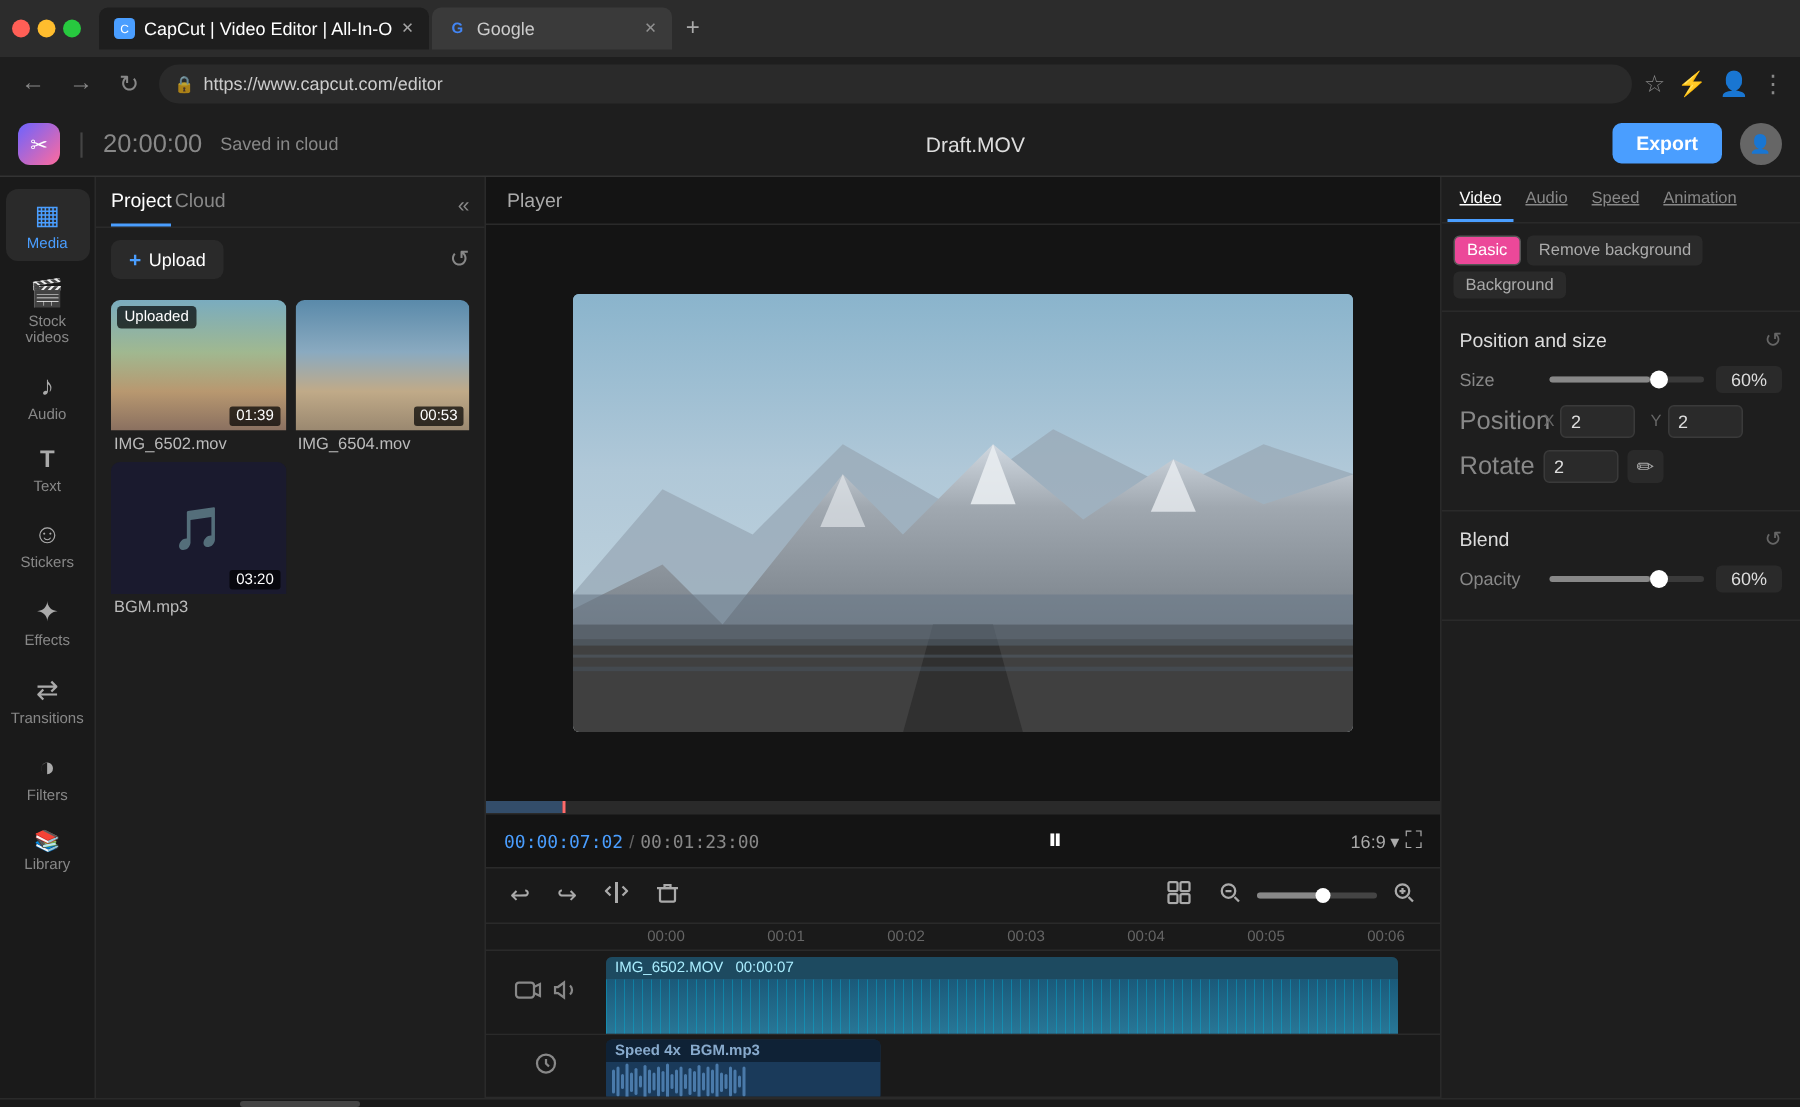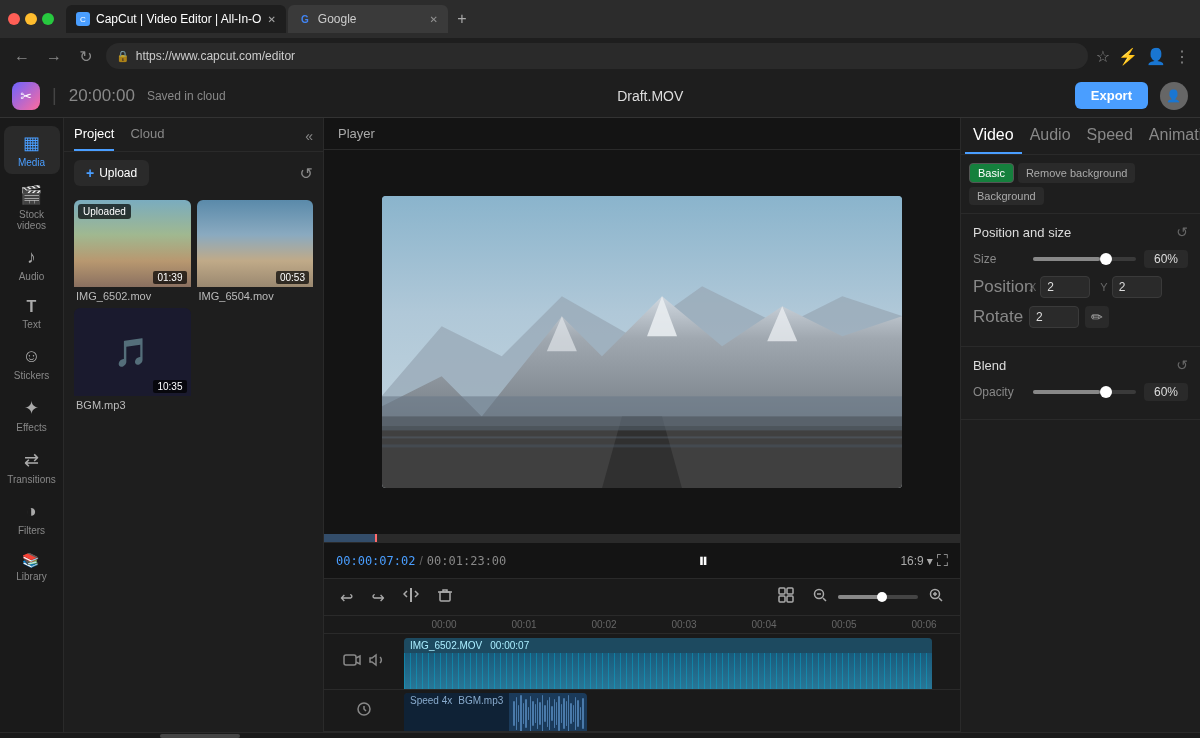--- a/index.html
+++ b/index.html
@@ -47,21 +47,21 @@
     .left-sidebar { width: 64px; background: #1a1a1a; display: flex; flex-direction: column; align-items: center; padding: 8px 0; gap: 4px; flex-shrink: 0; border-right: 1px solid #2a2a2a; }
     .sidebar-item { display: flex; flex-direction: column; align-items: center; gap: 3px; padding: 6px 4px; border-radius: 8px; cursor: pointer; width: 56px; }
     .sidebar-item.active { background: #2a2a2a; }
     .sidebar-icon { font-size: 18px; color: #aaa; }
     .sidebar-item.active .sidebar-icon { color: #4a9eff; }
     .sidebar-label { font-size: 10px; color: #888; text-align: center; }
     .sidebar-item.active .sidebar-label { color: #4a9eff; }
 
     
     .media-panel { width: 260px; background: #1e1e1e; display: flex; flex-direction: column; flex-shrink: 0; border-right: 1px solid #2a2a2a; }
-    .media-tabs { display: flex; padding: 8px 10px 0; gap: 16px; border-bottom: 1px solid #2a2a2a; justify-content: flex-end; }
+    .media-tabs { display: flex; padding: 8px 10px 0; gap: 2px; border-bottom: 1px solid #2a2a2a; justify-content: flex-end; }
     .media-tab { font-size: 13px; padding-bottom: 8px; cursor: pointer; color: #888; border-bottom: 2px solid transparent; }
     .media-tab.active { color: #fff; border-bottom: 2px solid #4a9eff; }
     .media-toolbar { display: flex; align-items: center; padding: 8px 10px; gap: 8px; }
     .upload-btn { background: #2a2a2a; border: none; color: #fff; padding: 5px 12px; border-radius: 6px; font-size: 12px; cursor: pointer; display: flex; align-items: center; gap: 5px; }
     .upload-btn-plus { color: #4a9eff; font-size: 14px; font-weight: bold; }
     .refresh-btn { margin-left: auto; background: none; border: none; color: #888; font-size: 16px; cursor: pointer; }
     .collapse-btn { background: none; border: none; color: #888; font-size: 14px; cursor: pointer; }
     .media-grid { display: grid; grid-template-columns: 1fr 1fr; gap: 6px; padding: 6px 10px; overflow-y: auto; }
     .media-item { position: relative; border-radius: 6px; overflow: hidden; cursor: pointer; }
     .media-item.uploaded::before { content: 'Uploaded'; position: absolute; top: 4px; left: 4px; background: rgba(0,0,0,0.7); font-size: 10px; color: #fff; padding: 2px 5px; border-radius: 3px; z-index: 2; }
@@ -107,36 +107,36 @@
     .timeline-ruler { display: flex; padding: 3px 0 3px 80px; background: #1a1a1a; border-bottom: 1px solid #2a2a2a; overflow: hidden; }
     .ruler-mark { font-size: 10px; color: #666; flex: 1; text-align: center; min-width: 80px; }
     .timeline-tracks { overflow: hidden; }
     .timeline-track { display: flex; align-items: center; height: 56px; border-bottom: 1px solid #2a2a2a; }
     .track-controls { width: 80px; flex-shrink: 0; display: flex; align-items: center; justify-content: center; gap: 8px; background: #1a1a1a; height: 100%; }
     .track-btn { background: none; border: none; color: #666; font-size: 14px; cursor: pointer; }
     .track-content { flex: 1; height: 100%; position: relative; overflow: hidden; padding: 4px 0; }
     .video-clip { position: absolute; left: 0; height: 100%; background: #2a6a8a; border-radius: 4px; overflow: hidden; display: flex; flex-direction: column; }
     .clip-header { background: rgba(0,0,0,0.3); padding: 2px 6px; font-size: 10px; color: #aef; white-space: nowrap; display: flex; gap: 8px; }
     .clip-waveform { flex: 1; background: repeating-linear-gradient(90deg, #3a8aaa 0px, #3a8aaa 2px, #2a6a8a 2px, #2a6a8a 8px); }
-    .audio-clip { position: absolute; left: 0; height: 100%; background: #1a3a5a; border-radius: 4px; overflow: hidden; display: flex; flex-direction: row; }
+    .audio-clip { position: absolute; left: 0; height: 100%; background: #1a3a5a; border-radius: 4px; overflow: hidden; display: flex; flex-direction: column; font-weight: bold; }
     .audio-header { background: rgba(0,0,0,0.4); padding: 2px 6px; font-size: 10px; color: #88aacc; white-space: nowrap; display: flex; gap: 6px; }
     .audio-waveform { flex: 1; display: flex; align-items: center; padding: 0 4px; gap: 1px; overflow: hidden; }
     .wave-bar { width: 2px; background: #4a7aaa; border-radius: 1px; }
 
     .audio-track { height: 42px; }
     .audio-track .track-controls { background: #1a1a1a; }
 
     
     .right-panel { width: 240px; background: #1e1e1e; border-left: 1px solid #2a2a2a; overflow-y: auto; flex-shrink: 0; }
     .right-panel-tabs { display: flex; border-bottom: 1px solid #2a2a2a; padding: 0 4px; }
-    .rp-tab { font-size: 16px; padding: 8px 8px; cursor: pointer; color: #888; border-bottom: 2px solid transparent; white-space: nowrap; }
+    .rp-tab { font-size: 11px; padding: 8px 8px; cursor: pointer; color: #888; border-bottom: 2px solid transparent; white-space: nowrap; text-decoration: underline; }
     .rp-tab.active { color: #fff; border-bottom: 2px solid #4a9eff; }
     .rp-sub-tabs { display: flex; padding: 8px 8px; gap: 4px; border-bottom: 1px solid #2a2a2a; flex-wrap: wrap; }
     .rp-sub-tab { font-size: 11px; padding: 3px 8px; border-radius: 4px; cursor: pointer; background: #2a2a2a; color: #aaa; border: none; }
-    .rp-sub-tab.active { background: #15803d; color: #fff; border: 1px solid #555; }
+    .rp-sub-tab.active { background: #ec4899; color: #fff; border: 1px solid #555; }
     .rp-section { padding: 10px 12px; border-bottom: 1px solid #2a2a2a; }
     .rp-section-header { display: flex; align-items: center; justify-content: space-between; margin-bottom: 10px; }
     .rp-section-title { font-size: 13px; font-weight: 500; color: #ddd; }
     .rp-reset-btn { background: none; border: none; color: #666; font-size: 14px; cursor: pointer; }
     .rp-row { display: flex; align-items: center; margin-bottom: 8px; }
     .rp-label { font-size: 12px; color: #888; width: 60px; flex-shrink: 0; }
     .rp-slider-track { flex: 1; height: 4px; background: #3a3a3a; border-radius: 2px; position: relative; margin-right: 8px; }
     .rp-slider-fill { height: 100%; background: #888; border-radius: 2px; }
     .rp-slider-thumb { position: absolute; top: 50%; transform: translateY(-50%); width: 12px; height: 12px; background: #fff; border-radius: 50%; }
     .rp-value-box { background: #2a2a2a; border-radius: 4px; font-size: 12px; color: #ddd; padding: 2px 8px; min-width: 44px; text-align: center; }
@@ -274,21 +274,21 @@
           <div class="media-thumbnail thumb-bg-2">
             <div style="width:100%;height:100%;background:linear-gradient(180deg,#5a8aaa 0%,#8aaac0 40%,#c0aA88 70%,#9a8870 100%);"></div>
             <span class="media-duration">00:53</span>
           </div>
           <div class="media-name">IMG_6504.mov</div>
         </div>
 
         <div class="media-item">
           <div class="media-thumbnail thumb-bg-music">
             <span class="music-note-icon">🎵</span>
-            <span class="media-duration">10:35</span>
+            <span class="media-duration">03:20</span>
           </div>
           <div class="media-name">BGM.mp3</div>
         </div>
       </div>
     </div>
 
     <div style="flex:1; display:flex; flex-direction:column; overflow:hidden;">
 
       <div class="player-area">
         <div class="player-header">

